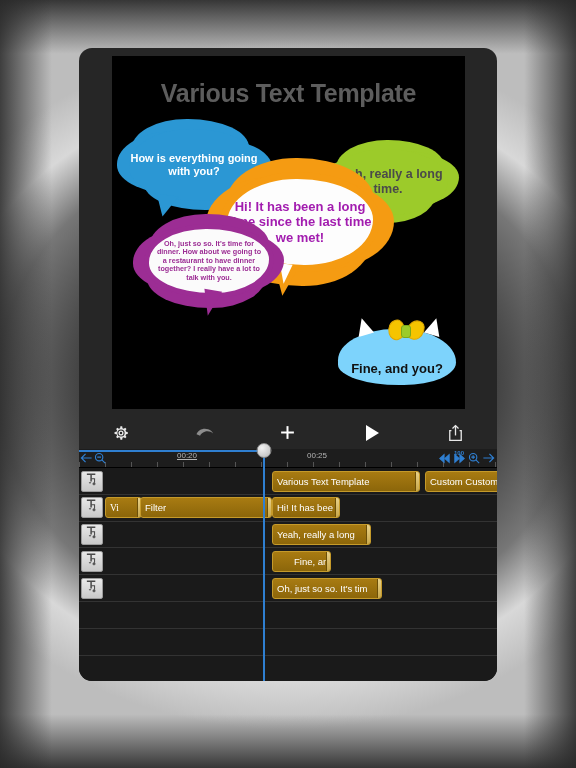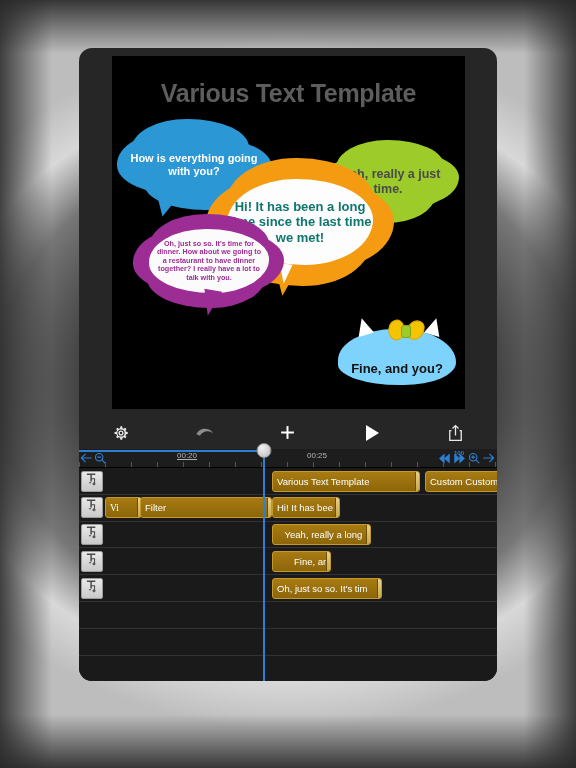--- a/index.html
+++ b/index.html
@@ -105,21 +105,21 @@
     border-top: 20px solid #9ccb2a;
     transform: rotate(-14deg);
   }
 
   
   #bub-orange { left: 108px; top: 116px; }
   #bub-orange .blob {
     width: 160px; height: 100px;
     background: #fdfdfd;
     border: 7px solid #f59b12;
-    color: #0f766e; font-size: 13px; font-weight: bold;
+    color: #a21caf; font-size: 13px; font-weight: bold;
     box-shadow: -18px 0 0 -4px #f59b12, 19px 2px 0 -5px #f59b12,
                  0 -20px 0 -6px #f59b12, -2px 20px 0 -6px #f59b12;
   }
   #bub-orange .tail {
     left: 52px; bottom: -24px;
     border-left: 12px solid transparent;
     border-right: 14px solid transparent;
     border-top: 32px solid #f59b12;
     transform: rotate(6deg);
   }
@@ -288,21 +288,21 @@
   <div id="preview">
 
     <div id="poster-title">Various Text Template</div>
 
     <div class="bub" id="bub-blue">
       <div class="blob">How is everything going with you?</div>
       <div class="tail"></div>
     </div>
 
     <div class="bub" id="bub-green">
-      <div class="blob">Yeah, really a just time.</div>
+      <div class="blob">Yeah, really a long time.</div>
       <div class="tail"></div>
     </div>
 
     <div class="bub" id="bub-orange">
       <div class="blob">Hi! It has been a long time since the last time we met!</div>
       <div class="tail"></div>
     </div>
 
     <div class="bub" id="bub-purple">
       <div class="blob">Oh, just so so. It's time for dinner. How about we going to a restaurant to have dinner together? I really have a lot to talk with you.</div>
@@ -484,21 +484,21 @@
       </div>
       <div class="track">
         <div class="track-head">
           <span><svg width="15" height="15" viewBox="0 0 16 16" fill="none" stroke="#4a4a4a" stroke-width="1.1">
       <path d="M2 2.4 H11 M6.5 2.4 V10" stroke-width="1.6"></path>
       <path d="M6.5 7.2 H10.2 V11.5"></path>
       <path d="M4.2 11.5 H6.5"></path>
       <path d="M9.6 11 V14.2 M8 12.6 H11.2" stroke-width="1.4"></path>
     </svg></span>
         </div>
-        <div class="clip" style="left: 193px; width: 99px; justify-content: center;">
+        <div class="clip" style="left: 193px; width: 99px;">
           <span>Yeah, really a long</span>
           <span class="handle"></span>
         </div>
       </div>
       <div class="track">
         <div class="track-head">
           <span><svg width="15" height="15" viewBox="0 0 16 16" fill="none" stroke="#4a4a4a" stroke-width="1.1">
       <path d="M2 2.4 H11 M6.5 2.4 V10" stroke-width="1.6"></path>
       <path d="M6.5 7.2 H10.2 V11.5"></path>
       <path d="M4.2 11.5 H6.5"></path>

